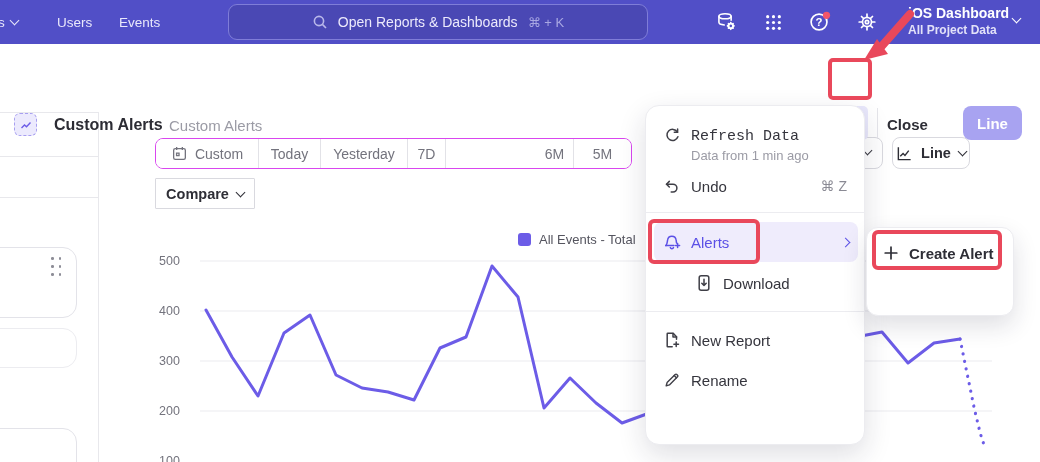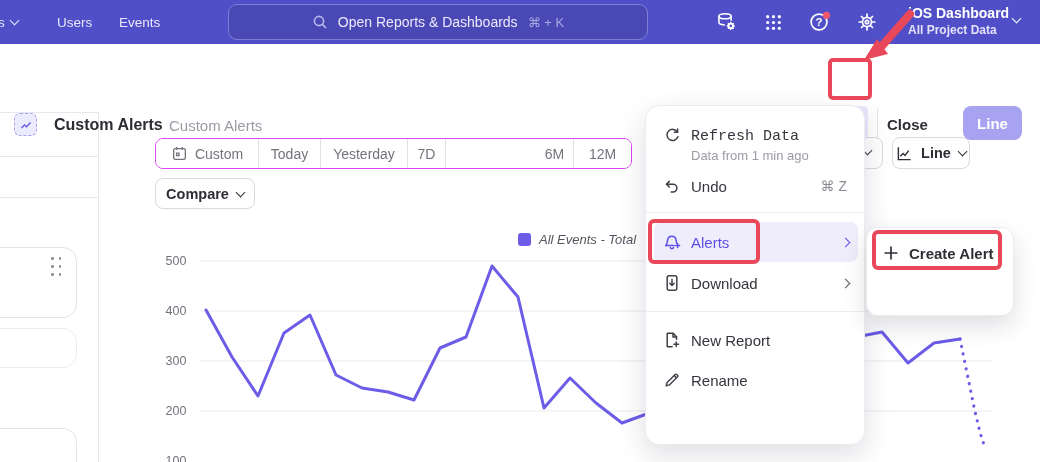--- a/index.html
+++ b/index.html
@@ -51,34 +51,34 @@
   .kebab i { width:2.6px; height:2.6px; border-radius:50%; background:#8d8d97; }
 
   
   .seg-ctrl { position:absolute; left:155px; top:138px; height:31px; display:flex; border:1px solid #d946ef;
               border-radius:8px; overflow:hidden; background:#fff; z-index:12; }
   .seg { height:100%; display:flex; align-items:center; justify-content:center; gap:7px; font-size:14px;
          color:#73737d; border-right:1px solid #e2e2e7; cursor:pointer; background:#fff; }
   .seg:last-child { border-right:none; }
   .seg.selected { background:#f1f1f4; color:#2e2e36; font-weight:700; }
   .compare-btn { position:absolute; left:155px; top:178px; width:100px; height:31px; border:1px solid #d9d9df;
-                 border-radius:8px; display:flex; align-items:center; justify-content:center; gap:8px;
+                 border-radius:1px; display:flex; align-items:center; justify-content:center; gap:8px;
                  font-size:14.5px; font-weight:600; color:#2e2e36; cursor:pointer; z-index:12; background:#fff; }
   .hidden-dd { position:absolute; left:768px; top:137px; width:115px; height:32px; border:1px solid #d9d9df;
                border-radius:8px; z-index:8; background:#fff; cursor:pointer; }
   .hidden-dd .chev { position:absolute; right:11px; top:12px; color:#3a3a42; }
   .line-btn { position:absolute; left:892px; top:137px; width:78px; height:32px; border:1px solid #d9d9df;
               border-radius:8px; display:flex; align-items:center; justify-content:center; gap:8px;
               font-size:14.5px; font-weight:600; color:#2e2e36; cursor:pointer; z-index:12; background:#fff; }
 
   
   .legend { position:absolute; left:518px; top:232px; display:flex; align-items:center; gap:8px; z-index:10; }
   .legend-swatch { width:13px; height:13px; border-radius:3px; background:#6c5ce7; }
-  .legend-label { font-size:13px; color:#55555f;font-style:italic; }
-  .ylabel { position:absolute; width:34px; text-align:center; font-size:12.5px; color:#73737d; z-index:10; }
+  .legend-label { font-size:13px; color:#55555f; }
+  .ylabel { position:absolute; width:34px; text-align:left; font-size:12.5px; color:#73737d; z-index:10; }
   #chart-svg { position:absolute; left:0; top:0; z-index:9; }
 
   
   .menu { position:absolute; left:645px; top:105px; width:220px; height:340px; background:#fff;
           border:1px solid #ececf0; border-radius:14px; box-shadow:0 10px 28px rgba(30,30,60,.14); z-index:50; }
   .menu-row { position:absolute; left:0; width:100%; height:40px; display:flex; align-items:center; cursor:pointer; }
   .menu-row .mi { position:absolute; left:17px; width:18px; height:18px; }
   .menu-label { position:absolute; left:45px; font-size:15px; font-weight:500; color:#35353d; }
   .menu-sub { position:absolute; left:45px; top:34px; font-size:13px; color:#9b9ba5; }
   .menu-shortcut { position:absolute; right:17px; font-size:14px; color:#8a8a94; }
@@ -156,21 +156,21 @@
     <div class="seg selected" style="width:52px;margin-top:48px;">
         <span>30D</span>
       </div>
     <div class="seg" style="width:38px;margin-top:48px;">
         <span>3M</span>
       </div>
     <div class="seg" style="width:38px;">
         <span>6M</span>
       </div>
     <div class="seg" style="width:57px;">
-        <span>12M</span>
+        <span>5M</span>
       </div>
   </div>
   <div class="compare-btn">
     <span>Compare</span>
     <i class="chev" style="color:#2e2e36;"></i>
   </div>
   <div class="hidden-dd">
     <i class="chev"></i>
   </div>
   <div class="line-btn">
@@ -291,21 +291,21 @@
       <svg class="mi" viewBox="0 0 18 18" fill="none" stroke="#5b50e6" stroke-width="1.5" stroke-linecap="round" stroke-linejoin="round">
         <path d="M2.8 12.6 c1.5-1.4 1.5-4.2 1.8-5.7 a4.3 4.3 0 0 1 8.5 0 c.15.8.2 2 .5 3.1"></path>
         <path d="M2.8 12.6 h8.2"></path>
         <path d="M7.3 14.6 a1.7 1.7 0 0 0 3.2 0"></path>
         <path d="M14.6 10.4 v4 M12.6 12.4 h4"></path>
       </svg>
       <span class="menu-label" style="color:#5b50e6;">Alerts</span>
       <i class="chev right menu-chevron" style="color:#5b50e6;"></i>
     </div>
 
-    <div class="menu-row" style="top:157px;">
+    <div class="menu-row" style="top:157px;margin-left:32px;">
       <svg class="mi" viewBox="0 0 18 18" fill="none" stroke="#3f3f47" stroke-width="1.5" stroke-linecap="round" stroke-linejoin="round">
         <rect x="4.2" y="1.8" width="9.6" height="14.4" rx="2"></rect>
         <path d="M9 5.2 v6.2 M6.8 9.3 L9 11.5 l2.2-2.2"></path>
       </svg>
       <span class="menu-label">Download</span>
       <i class="chev right menu-chevron"></i>
     </div>
 
     <div class="menu-divider" style="top:205px;"></div>
 

